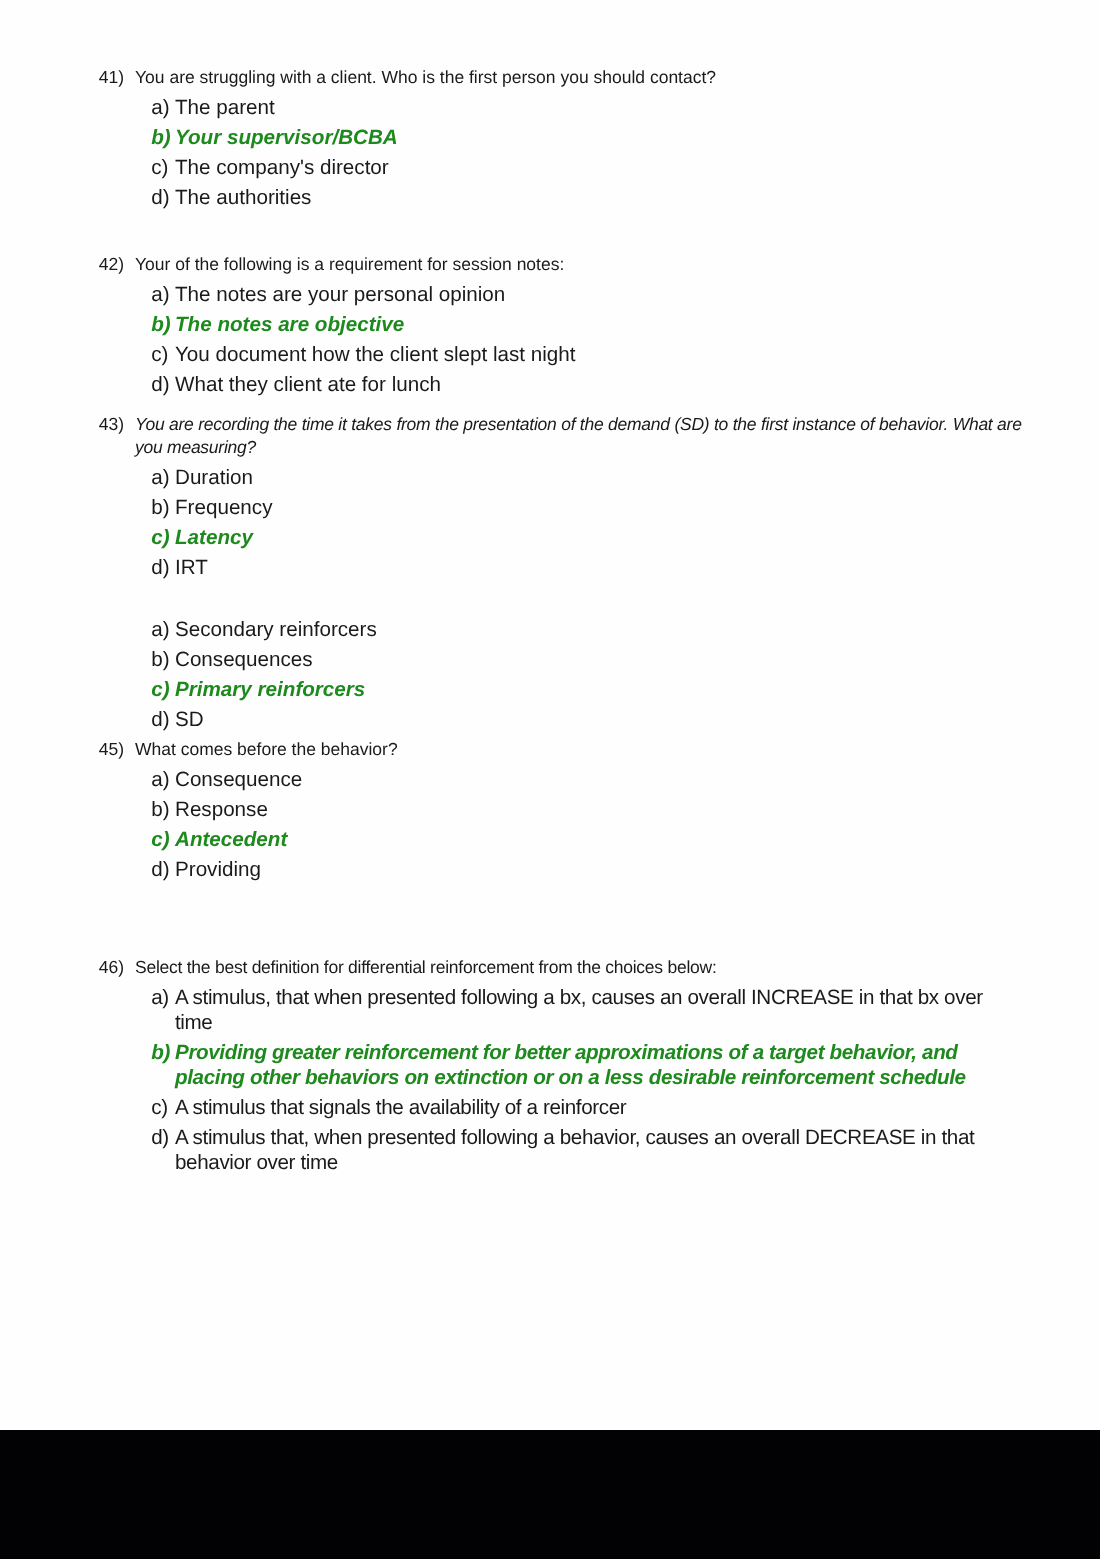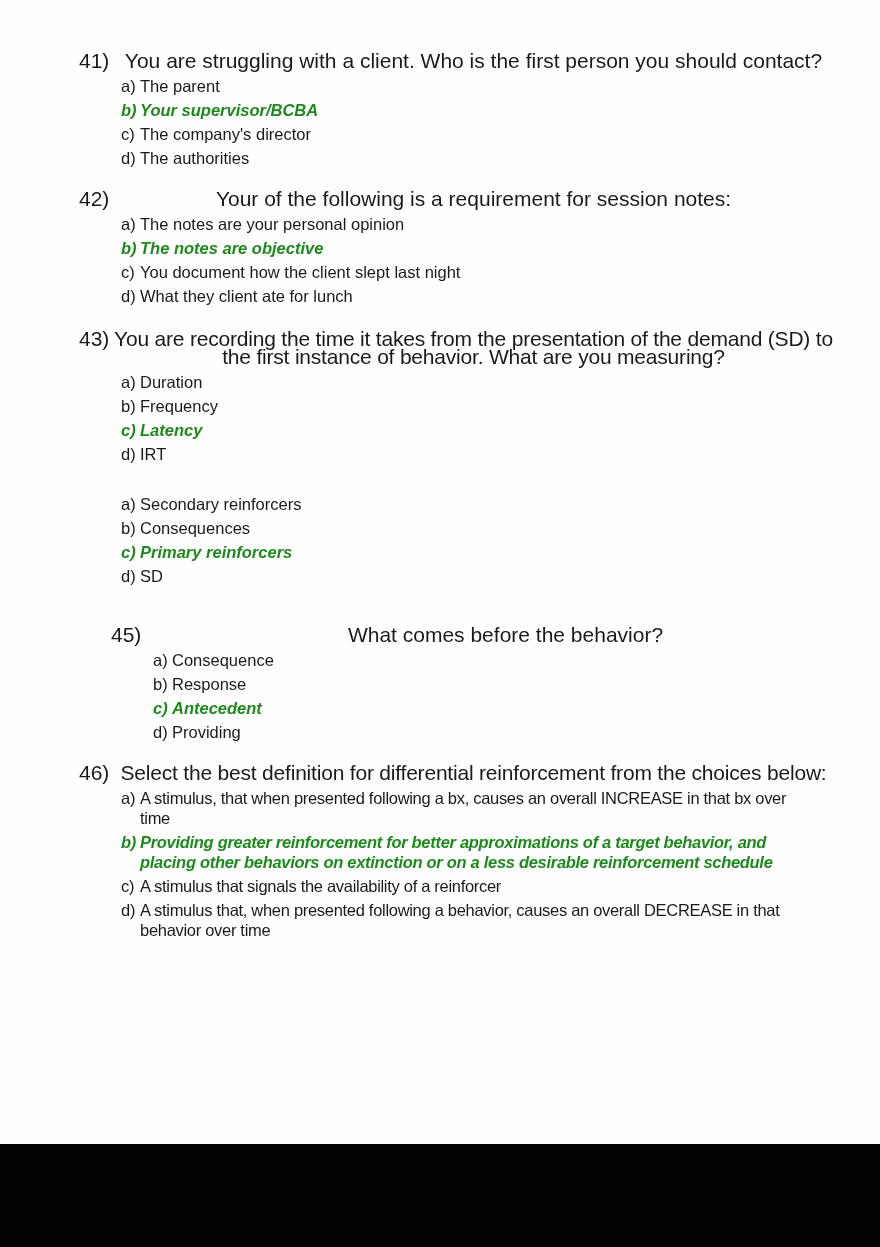--- a/index.html
+++ b/index.html
@@ -12,21 +12,21 @@
   .page {
     position: absolute; left: 0; top: 0; width: 880px; height: 1144px;
     background: #fefefe;
   }
   .bottom-band {
     position: absolute; left: 0; top: 1144px; width: 880px; height: 103px;
     background: #020103;
   }
   .question { position: absolute; left: 79px; width: 760px; }
   .q-stem {
-    font-size: 21px; line-height: 18px; display: flex; text-align: center;
+    font-size: 14px; line-height: 18px; display: flex;
   }
   .q-num { flex: 0 0 auto; width: 29px; white-space: nowrap; }
   .q-text { flex: 1 1 auto; }
   .options { margin-top: 6px; }
   .option {
     display: flex; font-size: 16.5px; line-height: 20px;
     margin-left: 42px; margin-bottom: 4px; width: 700px;
   }
   .option .opt-letter { flex: 0 0 19px; white-space: nowrap; }
   .option .opt-text { flex: 1 1 auto; }
@@ -56,21 +56,21 @@
           <span class="opt-letter">c)</span>
           <span class="opt-text">The company's director</span>
         </div>
       <div class="option">
           <span class="opt-letter">d)</span>
           <span class="opt-text">The authorities</span>
         </div>
     </div>
   </div>
 
-  <div class="question" style="top:190px;">
+  <div class="question" style="top:202px;">
     <div class="q-stem">
       <span class="q-num">42)</span>
       <span class="q-text">Your of the following is a requirement for session notes:</span>
     </div>
     <div class="options">
       <div class="option">
           <span class="opt-letter">a)</span>
           <span class="opt-text">The notes are your personal opinion</span>
         </div>
       <div class="option correct">
@@ -84,21 +84,21 @@
       <div class="option">
           <span class="opt-letter">d)</span>
           <span class="opt-text">What they client ate for lunch</span>
         </div>
     </div>
   </div>
 
   <div class="question" style="top:330px;">
     <div class="q-stem">
       <span class="q-num">43)</span>
-      <span class="q-text" style="letter-spacing:-0.2px;">You are recording the time it takes from the presentation of the demand (SD) to the first instance of behavior. What are you measuring?</span>
+      <span class="q-text" style="letter-spacing:-0.2px;font-style:italic;">You are recording the time it takes from the presentation of the demand (SD) to the first instance of behavior. What are you measuring?</span>
     </div>
     <div class="options">
       <div class="option">
           <span class="opt-letter">a)</span>
           <span class="opt-text">Duration</span>
         </div>
       <div class="option">
           <span class="opt-letter">b)</span>
           <span class="opt-text">Frequency</span>
         </div>
@@ -127,21 +127,21 @@
           <span class="opt-letter">c)</span>
           <span class="opt-text">Primary reinforcers</span>
         </div>
       <div class="option">
           <span class="opt-letter">d)</span>
           <span class="opt-text">SD</span>
         </div>
     </div>
   </div>
 
-  <div class="question" style="top:626px;margin-left:32px;">
+  <div class="question" style="top:590px;">
     <div class="q-stem">
       <span class="q-num">45)</span>
       <span class="q-text">What comes before the behavior?</span>
     </div>
     <div class="options">
       <div class="option">
           <span class="opt-letter">a)</span>
           <span class="opt-text">Consequence</span>
         </div>
       <div class="option">

